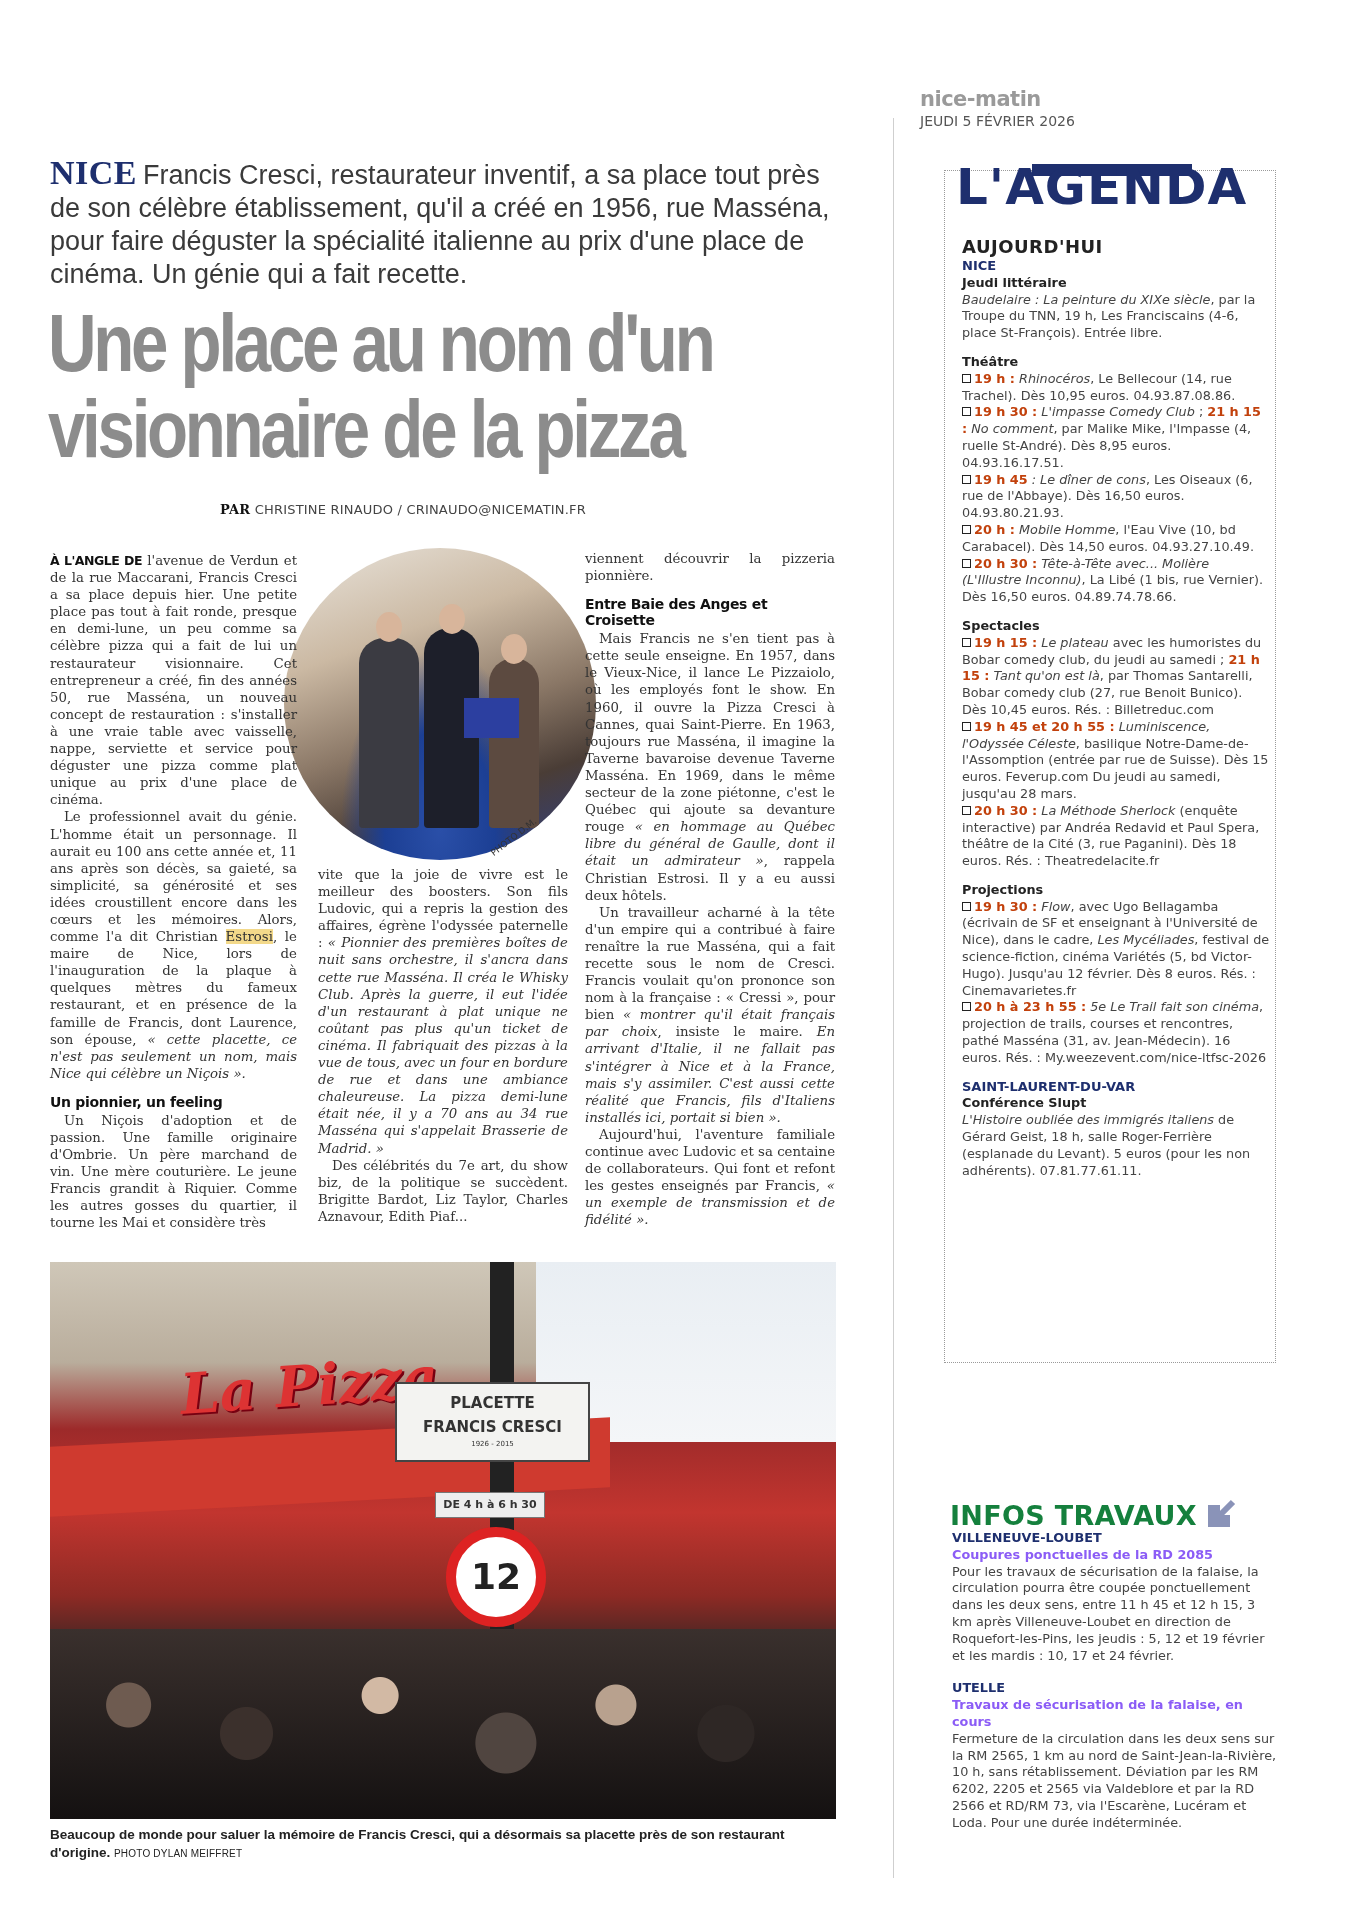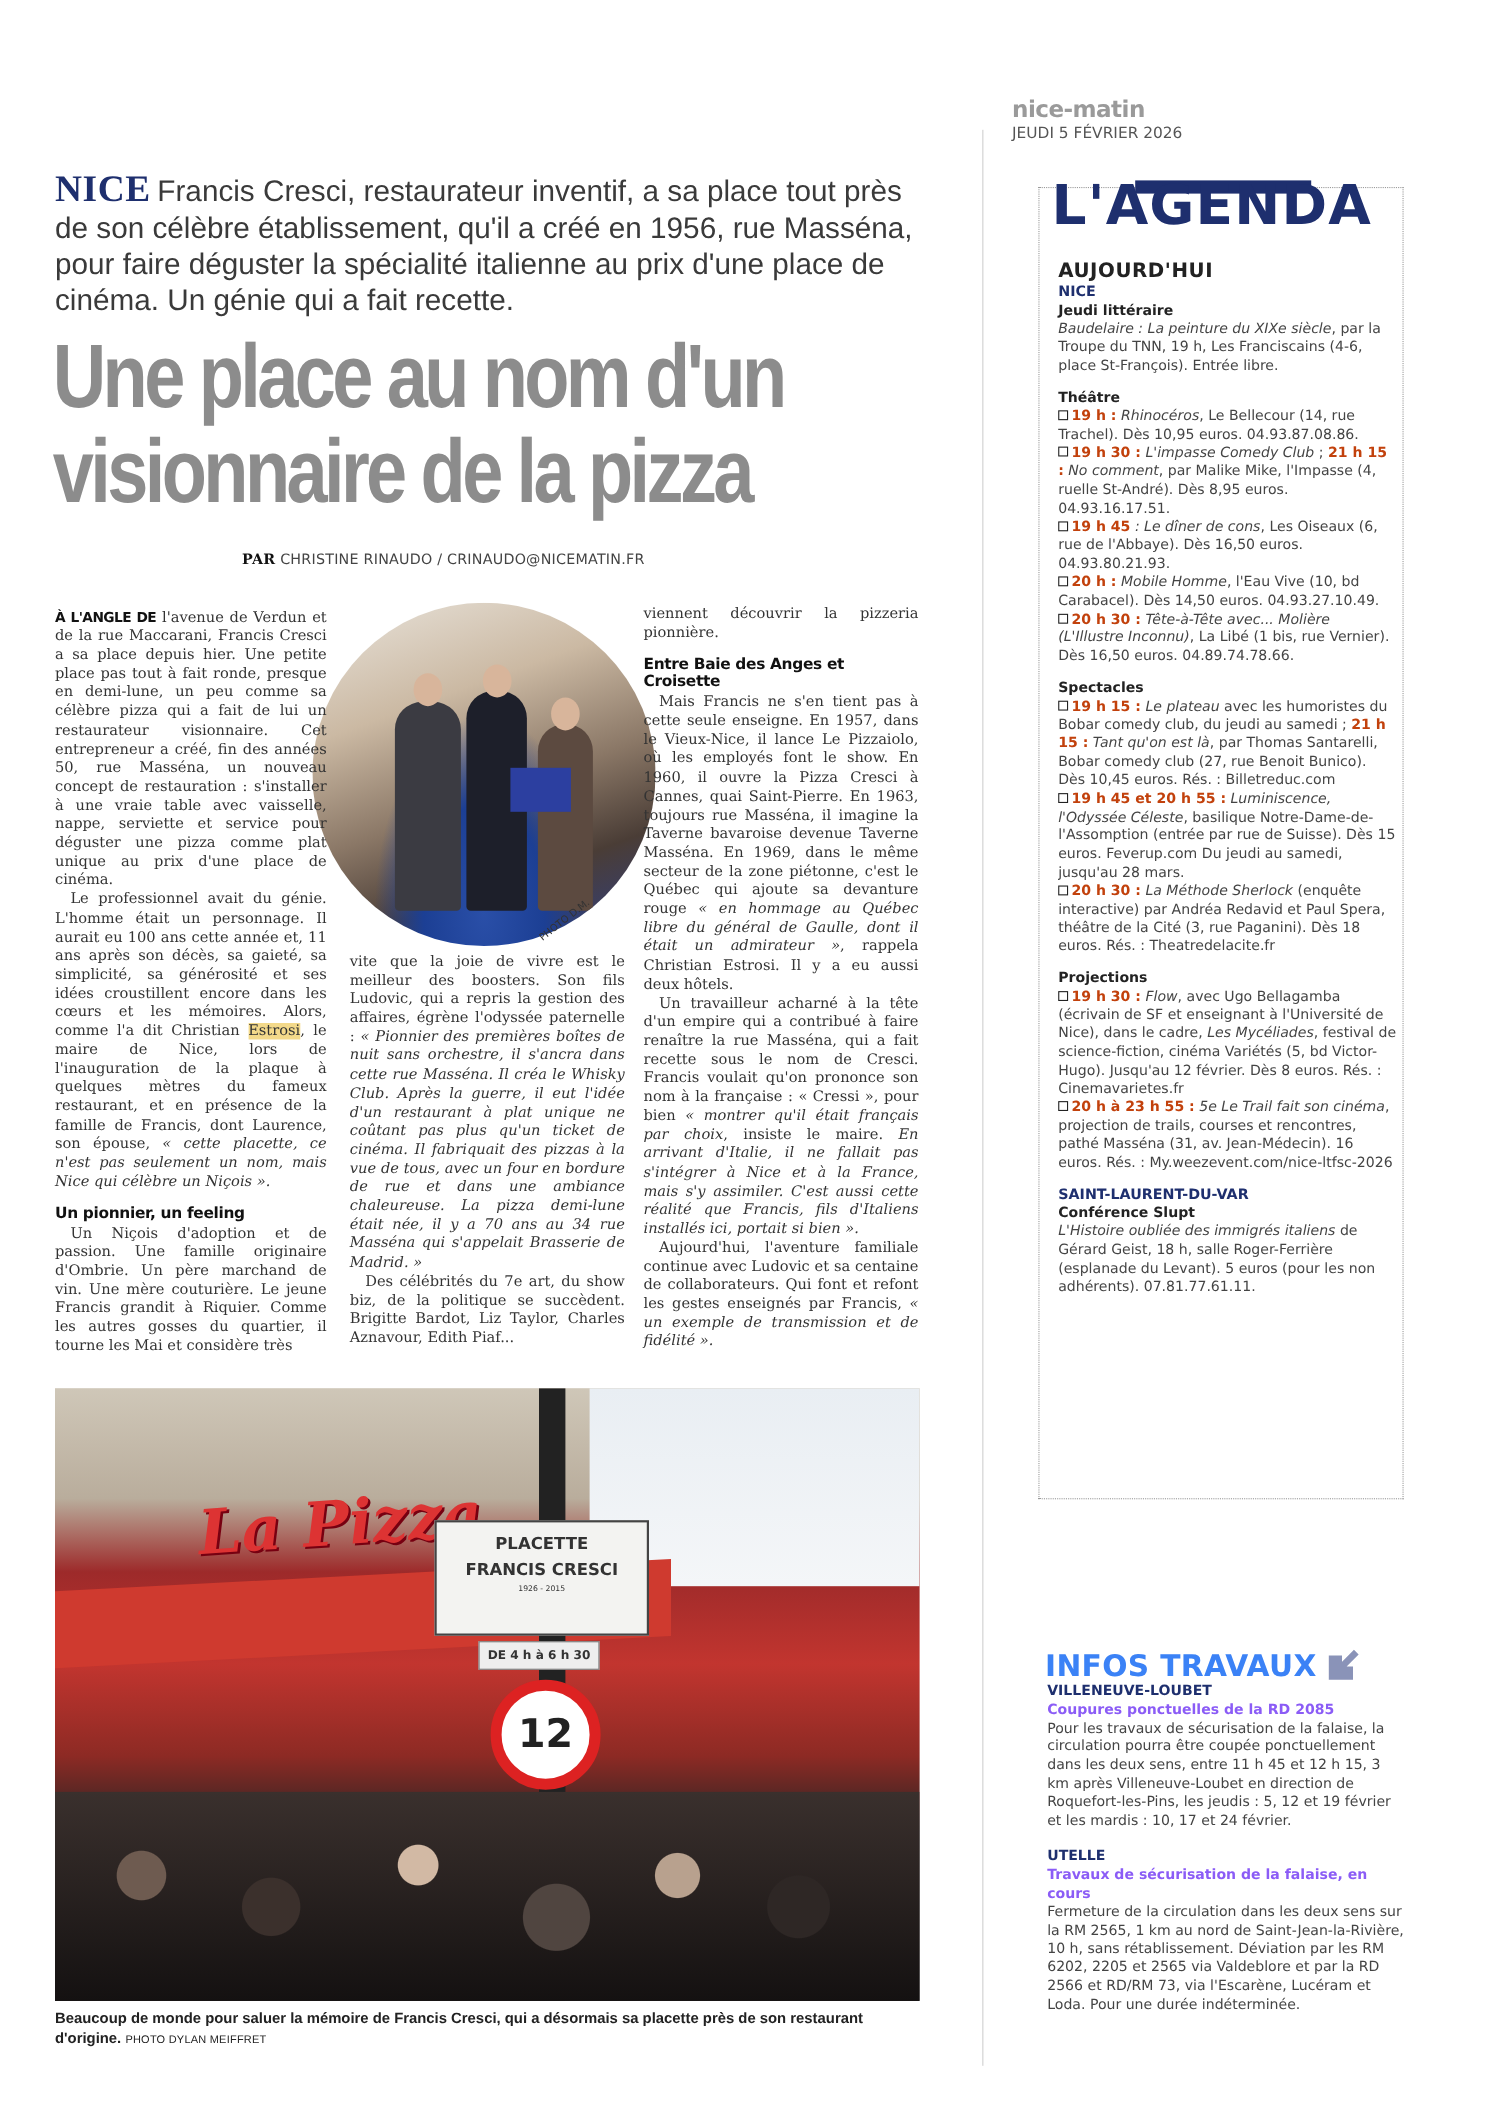--- a/index.html
+++ b/index.html
@@ -40,21 +40,21 @@
   .round-photo .head { position: absolute; width: 26px; height: 30px; border-radius: 50%; background: #d8b59b; }
   .round-photo .lectern { position: absolute; left: 180px; top: 150px; width: 55px; height: 40px; background: #2c3fa0; }
   .photo-credit-small { position: absolute; left: 486px; top: 832px; font-family: "DejaVu Sans", sans-serif; font-size: 9px; color: #333; transform: rotate(-38deg); }
 
   .big-photo { position: absolute; left: 50px; top: 1262px; width: 786px; height: 557px; overflow: hidden;
     background: linear-gradient(180deg, #cfc7b8 0%, #b9ad9c 18%, #9d2a2a 30%, #c2352f 45%, #8d2a24 60%, #2b2424 72%, #1a1617 100%); }
   .big-photo .sky { position: absolute; right: 0; top: 0; width: 300px; height: 180px; background: linear-gradient(180deg, #e9eef3, #f4f6f8); }
   .big-photo .awning { position: absolute; left: 0; top: 170px; width: 560px; height: 70px; background: #cf3a2f; transform: skewY(-3deg); }
   .big-photo .shopsign { position: absolute; left: 130px; top: 90px; font-family: "DejaVu Serif", serif; font-style: italic; font-weight: bold; font-size: 56px; color: #d33; text-shadow: 2px 2px 0 #701; transform: rotate(-4deg); }
   .big-photo .pole { position: absolute; left: 440px; top: 0; width: 24px; height: 557px; background: #222; }
-  .big-photo .plaque { position: absolute; left: 345px; top: 120px; width: 195px; height: 105px; background: #f3f3f1; border: 2px solid #444; text-align: center; font-family: "DejaVu Sans", sans-serif; color: #333; }
+  .big-photo .plaque { position: absolute; left: 345px; top: 120px; width: 195px; height: 80px; background: #f3f3f1; border: 2px solid #444; text-align: center; font-family: "DejaVu Sans", sans-serif; color: #333; }
   .big-photo .plaque .l1 { font-size: 15px; font-weight: bold; margin-top: 10px; }
   .big-photo .plaque .l2 { font-size: 15px; font-weight: bold; margin-top: 6px; }
   .big-photo .plaque .l3 { font-size: 7px; margin-top: 4px; }
   .big-photo .hours { position: absolute; left: 385px; top: 230px; width: 110px; height: 26px; background: #eee; border: 1px solid #777; font-family: "DejaVu Sans", sans-serif; font-size: 11px; font-weight: bold; text-align: center; line-height: 24px; color: #333; }
   .big-photo .roadsign { position: absolute; left: 396px; top: 265px; width: 100px; height: 100px; border-radius: 50%; background: #fff; border: 10px solid #d22; text-align: center; line-height: 80px; font-family: "DejaVu Sans", sans-serif; font-weight: bold; font-size: 36px; color: #222; }
   .big-photo .crowd { position: absolute; left: 0; bottom: 0; width: 100%; height: 190px; background: radial-gradient(circle at 10% 40%, #6e5b50 0 22px, transparent 23px), radial-gradient(circle at 25% 55%, #3b302c 0 26px, transparent 27px), radial-gradient(circle at 42% 35%, #d2b9a4 0 18px, transparent 19px), radial-gradient(circle at 58% 60%, #504540 0 30px, transparent 31px), radial-gradient(circle at 72% 40%, #b8a18e 0 20px, transparent 21px), radial-gradient(circle at 86% 55%, #2e2725 0 28px, transparent 29px), linear-gradient(180deg, #3a302d, #141111); }
   .caption { position: absolute; left: 50px; top: 1826px; width: 790px; font-family: "Liberation Sans", sans-serif; font-weight: bold; font-size: 13.5px; line-height: 18px; color: #222; }
   .caption .credit { font-weight: normal; font-size: 10px; letter-spacing: 0.2px; }
 
   .agenda-box { position: absolute; left: 944px; top: 170px; width: 332px; height: 1193px; border: 1px dotted #9a9a9a; }
@@ -62,21 +62,21 @@
   .agenda-title { position: absolute; left: 956px; top: 158px; font-family: "DejaVu Sans", sans-serif; font-weight: bold; font-size: 50px; color: #1e2f6e; letter-spacing: 1px; }
   .agenda { position: absolute; left: 962px; top: 236px; width: 308px; font-family: "DejaVu Sans", sans-serif; font-size: 12.8px; line-height: 16.8px; color: #444; }
   .agenda .today { font-weight: bold; font-size: 18px; color: #222; letter-spacing: 0.5px; line-height: 22px; }
   .agenda .city { font-weight: bold; color: #1e2f6e; font-size: 13px; }
   .agenda .cat { font-weight: bold; color: #222; margin-top: 12px; }
   .agenda .cat.first { margin-top: 0; }
   .agenda .item b { color: #c2410c; }
   .agenda .box { display: inline-block; width: 9px; height: 9px; border: 1.3px solid #222; margin-right: 3px; vertical-align: 0; }
   .agenda .gap { height: 12px; }
 
-  .travaux-title { position: absolute; left: 950px; top: 1500px; font-family: "DejaVu Sans", sans-serif; font-weight: bold; font-size: 27px; color: #3b82f6; letter-spacing: 0.3px; }
+  .travaux-title { position: absolute; left: 950px; top: 1500px; font-family: "DejaVu Sans", sans-serif; font-weight: bold; font-size: 27px; color: #15803d; letter-spacing: 0.3px; }
   .travaux-arrow { position: absolute; left: 1205px; top: 1496px; width: 32px; height: 32px; }
   .travaux { position: absolute; left: 952px; top: 1530px; width: 325px; font-family: "DejaVu Sans", sans-serif; font-size: 12.8px; line-height: 16.8px; color: #444; }
   .travaux .city { font-weight: bold; color: #1e2f6e; }
   .travaux .sub { font-weight: bold; color: #8b5cf6; }
 </style>
 </head>
 <body>
 
 <div class="masthead">
   <div class="brand">nice-matin</div>

